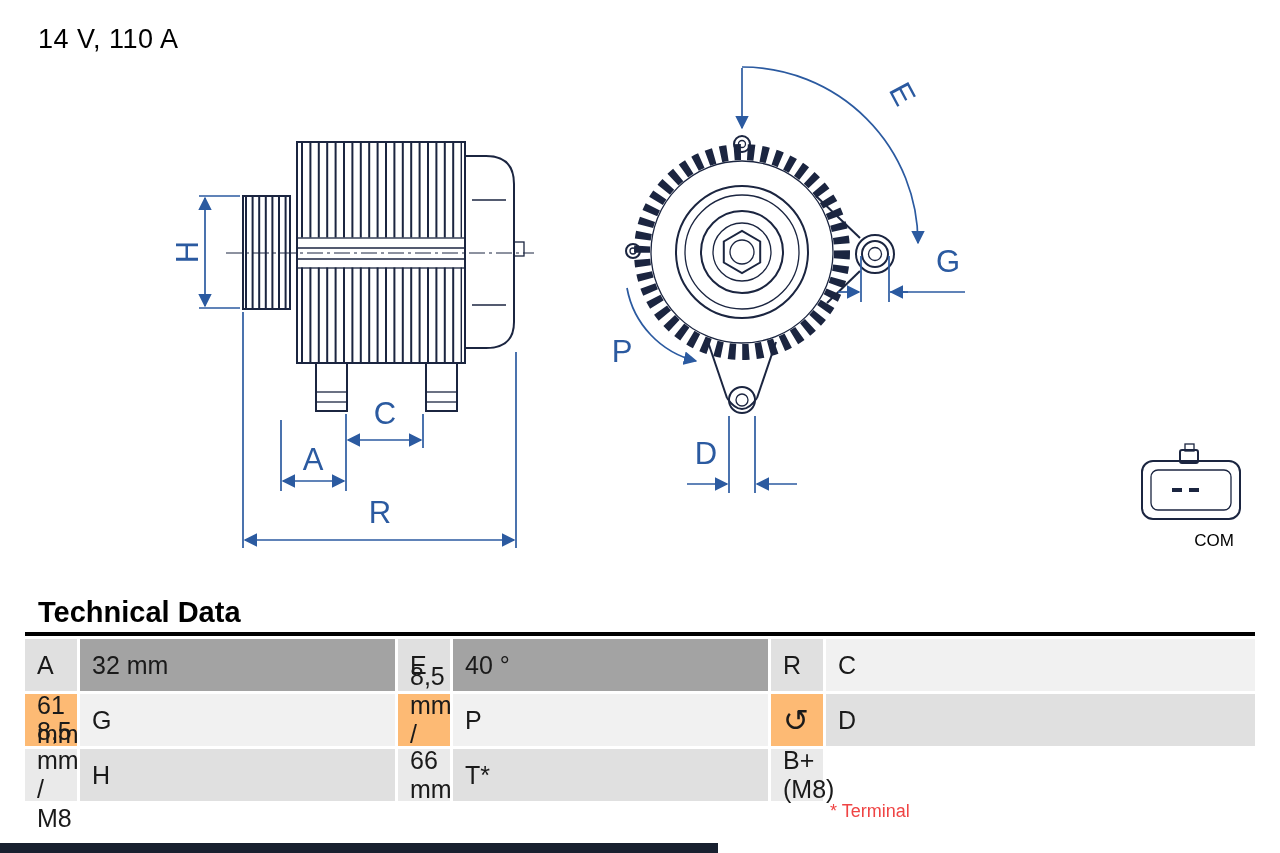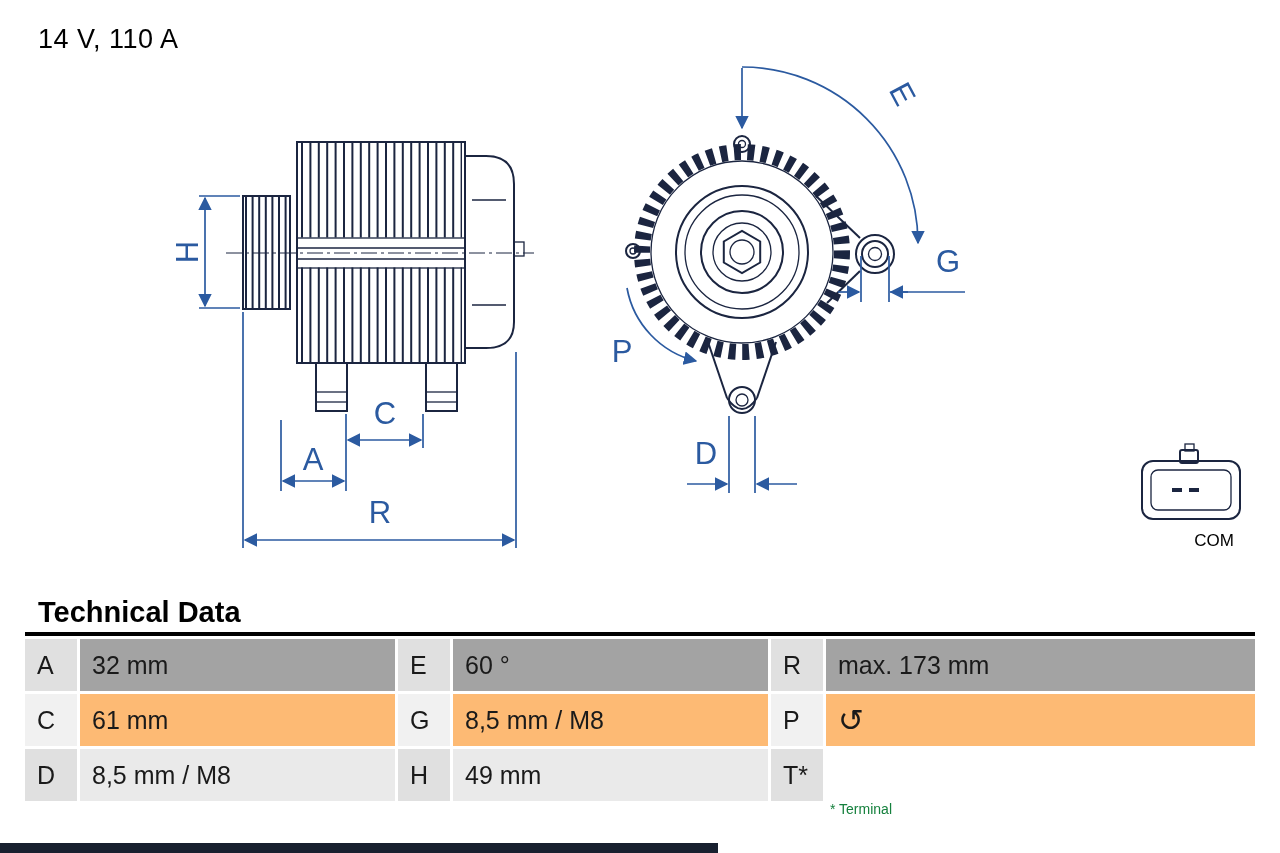--- a/index.html
+++ b/index.html
@@ -33,21 +33,21 @@
     column-gap:3px; row-gap:3px;
   }
   .cell { height:52px; display:flex; align-items:center; font-size:25px; padding-left:12px; }
   .k0 { background:#e0e0e0; }
   .v0 { background:#a3a3a3; }
   .k1 { background:#f1f1f1; }
   .v1 { background:#fdba74; }
   .k2 { background:#e0e0e0; }
   .v2 { background:#eaeaea; }
   .rot-icon { font-size:31px; }
-  .footnote { position:absolute; left:830px; top:801px; font-size:14px; color:#15803d; }
+  .footnote { position:absolute; left:830px; top:801px; font-size:18px; color:#ef4444; }
   .bottom-bar { position:absolute; left:0; bottom:0; width:718px; height:10px; background:#18202f; }
 </style>
 </head>
 <body>
 
 <div class="page">
 
   <div class="title">14 V, 110 A</div>
 
   <svg class="drawing" width="1280" height="575" viewBox="0 0 1280 575">
@@ -162,34 +162,34 @@
     </g>
   </svg>
 
   <h2 class="tech-heading">Technical Data</h2>
 
   <div class="ttable">
 
     <div class="cell k0">A</div>
     <div class="cell v0">32 mm</div>
     <div class="cell k0">E</div>
-    <div class="cell v0">60 °</div>
+    <div class="cell v0">40 °</div>
     <div class="cell k0">R</div>
-    <div class="cell v0">max. 173 mm</div>
 
     <div class="cell k1">C</div>
     <div class="cell v1">61 mm</div>
     <div class="cell k1">G</div>
     <div class="cell v1">8,5 mm / M8</div>
     <div class="cell k1">P</div>
     <div class="cell v1 rot-icon">↺</div>
 
     <div class="cell k2">D</div>
     <div class="cell v2">8,5 mm / M8</div>
     <div class="cell k2">H</div>
-    <div class="cell v2">49 mm</div>
+    <div class="cell v2">66 mm</div>
     <div class="cell k2">T*</div>
+    <div class="cell v2">B+(M8)</div>
   </div>
 
   <div class="footnote">* Terminal</div>
 
   <div class="bottom-bar"></div>
 </div>
 
 </body></html>

